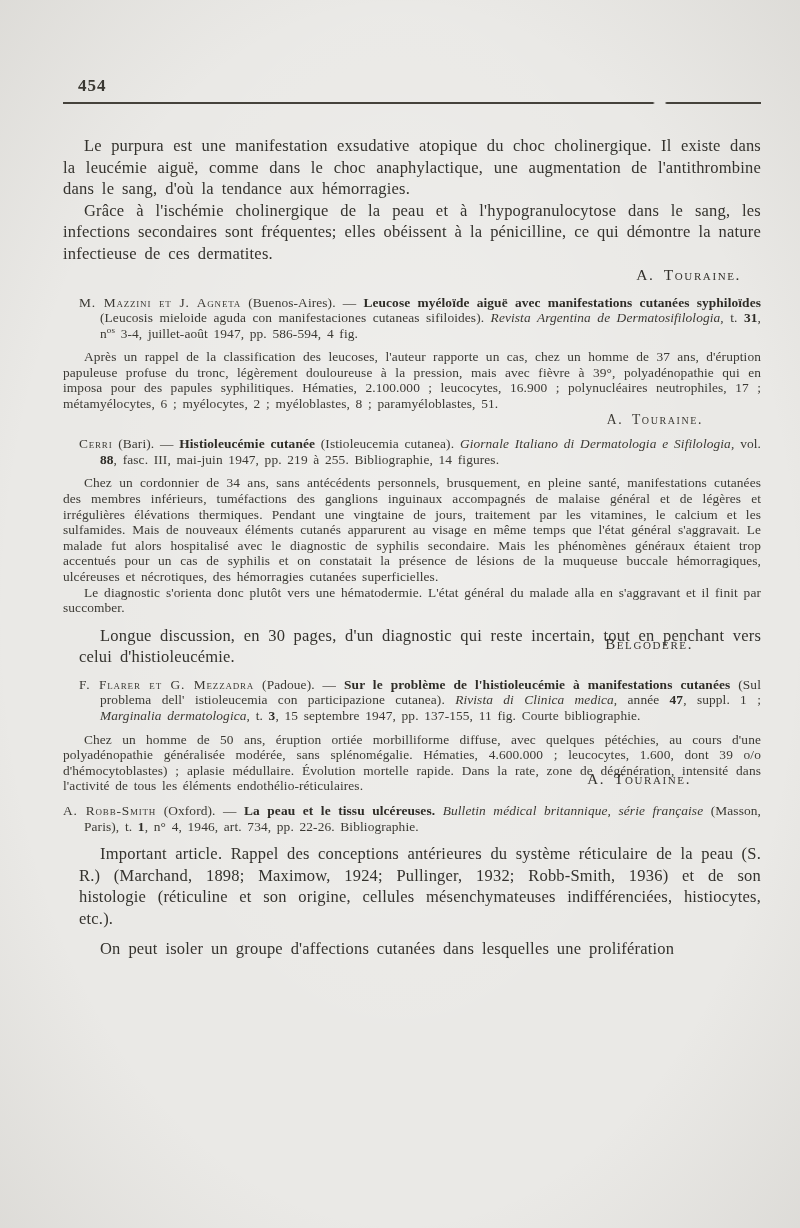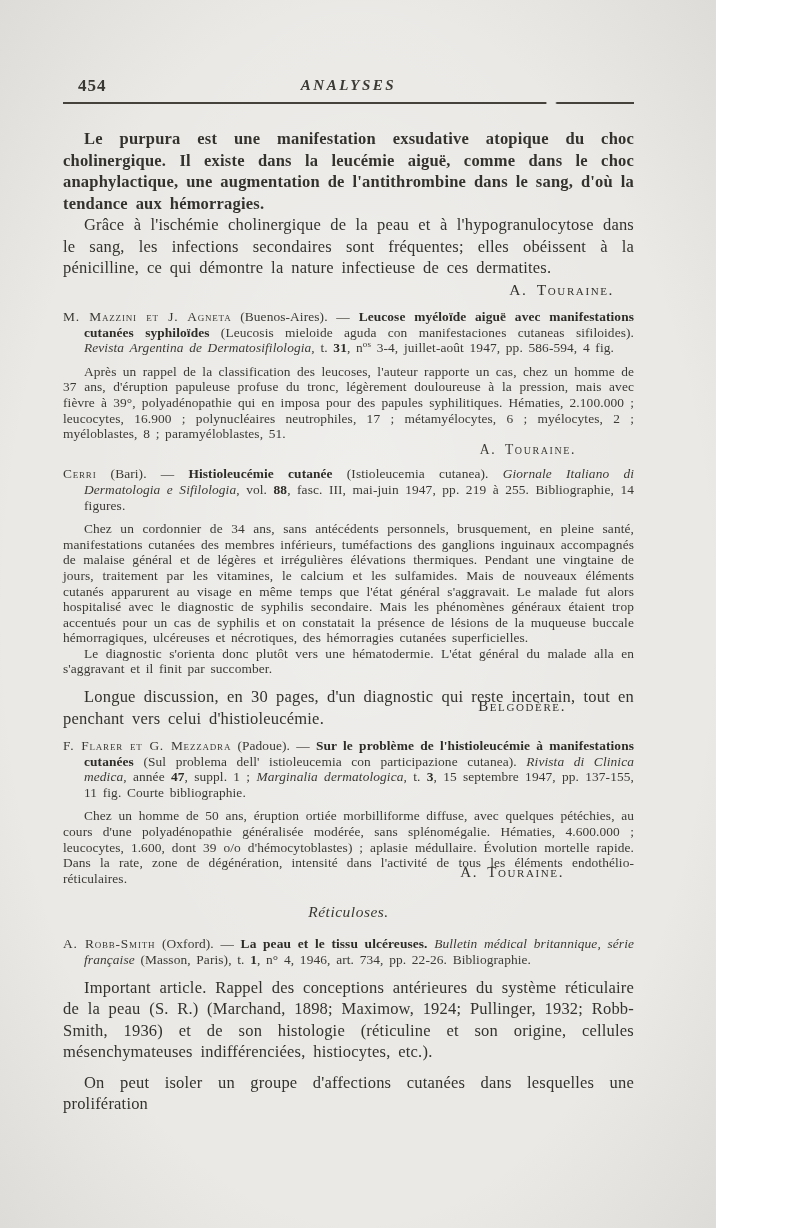--- a/index.html
+++ b/index.html
@@ -1,48 +1,48 @@
 <!DOCTYPE html>
 <html><head>
 <meta charset="utf-8">
 <style>
   html,body{margin:0;padding:0;}
   .page{
     position:relative;
-    width:716px;height:1228px;
+    width:800px;height:1228px;
     box-sizing:border-box;
     background-color:#eae9e6;
     background-image:
       radial-gradient(ellipse at 50% 42%, rgba(255,255,255,0.25) 0%, rgba(255,255,255,0) 55%),
       radial-gradient(ellipse at 50% 50%, rgba(0,0,0,0) 70%, rgba(110,104,92,0.10) 100%);
     color:#34322d;
     font-family:"Liberation Serif","DejaVu Serif",serif;
-    padding:76px 82px 0 63px;
+    padding:76px 39px 0 63px;
     overflow:hidden;
   }
   .hdr{position:relative;height:20px;}
   .pageno{
     position:absolute;left:15px;top:0;
     font-size:17px;font-weight:bold;letter-spacing:1px;color:#3a3832;
   }
   .runtitle{
     position:absolute;left:0;right:0;top:1px;text-align:center;
     font-size:15px;font-style:italic;font-weight:bold;letter-spacing:2.5px;color:#3c3a34;
   }
   .rule{
     margin-top:6px;height:2px;
     background:linear-gradient(to right,#45423b 0%,#45423b 84.5%,rgba(69,66,59,0) 84.8%,rgba(69,66,59,0) 86.2%,#45423b 86.5%,#45423b 100%);
   }
   p{margin:0;text-align:justify;}
   .lg{font-size:16.5px;line-height:21.5px;word-spacing:3.5px;letter-spacing:0.2px;}
   .sm{font-size:13.4px;line-height:15.6px;word-spacing:2.2px;letter-spacing:0.1px;color:#3b3933;}
   .ind{text-indent:21px;}
   .hang{padding-left:21px;text-indent:-21px;}
-  .mt-first{margin-top:24px;font-weight:bold;}
-  .mt{margin-top:9px;}
+  .mt-first{margin-top:31px;}
+  .mt{margin-top:9px;margin-left:16px;}
   .mt-sm{margin-top:8px;}
   .sc{font-variant:small-caps;letter-spacing:0.8px;}
   .sigline{text-align:right;font-variant:small-caps;letter-spacing:1.6px;word-spacing:4px;}
   .sigline.lg{font-size:15.5px;}
   .sigline.sm{font-size:13.6px;}
   .relpar{position:relative;}
   .sig-abs{
     position:absolute;bottom:12px;
     font-variant:small-caps;letter-spacing:1.6px;word-spacing:4px;
     font-size:15px;font-style:normal;text-indent:0;
@@ -55,40 +55,38 @@
   .jrnl{font-style:italic;}
   sup{font-size:9px;line-height:0;}
 </style>
 </head>
 <body>
 
 <div class="page">
 
   <div class="hdr">
     <span class="pageno">454</span>
-    <span class="runtitle">ANALYSES</span>
   </div>
   <div class="rule"></div>
 
   <p class="lg ind mt-first">Le purpura est une manifestation exsudative atopique du choc cholinergique. Il existe dans la leucémie aiguë, comme dans le choc anaphylactique, une augmentation de l'antithrombine dans le sang, d'où la tendance aux hémorragies.</p>
   <p class="lg ind">Grâce à l'ischémie cholinergique de la peau et à l'hypogranulocytose dans le sang, les infections secondaires sont fréquentes; elles obéissent à la pénicilline, ce qui démontre la nature infectieuse de ces dermatites.</p>
   <div class="sigline lg" style="padding-right:20px;">A. Touraine.</div>
 
   <p class="sm hang mt"><span class="sc">M. Mazzini et J. Agneta</span><span> (Buenos-Aires). — </span><b>Leucose myéloïde aiguë avec manifestations cutanées syphiloïdes</b><span> (Leucosis mieloide aguda con manifestaciones cutaneas sifiloides). </span><span class="jrnl">Revista Argentina de Dermatosifilologia</span><span>, t. </span><b>31</b><span>, n</span><sup>os</sup><span> 3-4, juillet-août 1947, pp. 586-594, 4 fig.</span></p>
   <p class="sm ind mt-sm">Après un rappel de la classification des leucoses, l'auteur rapporte un cas, chez un homme de 37 ans, d'éruption papuleuse profuse du tronc, légèrement douloureuse à la pression, mais avec fièvre à 39°, polyadénopathie qui en imposa pour des papules syphilitiques. Hématies, 2.100.000 ; leucocytes, 16.900 ; polynucléaires neutrophiles, 17 ; métamyélocytes, 6 ; myélocytes, 2 ; myéloblastes, 8 ; paramyéloblastes, 51.</p>
   <div class="sigline sm" style="padding-right:58px;">A. Touraine.</div>
 
   <p class="sm hang mt"><span class="sc">Cerri</span><span> (Bari). — </span><b>Histioleucémie cutanée</b><span> (Istioleucemia cutanea). </span><span class="jrnl">Giornale Italiano di Dermatologia e Sifilologia</span><span>, vol. </span><b>88</b><span>, fasc. III, mai-juin 1947, pp. 219 à 255. Bibliographie, 14 figures.</span></p>
   <p class="sm ind mt-sm">Chez un cordonnier de 34 ans, sans antécédents personnels, brusquement, en pleine santé, manifestations cutanées des membres inférieurs, tuméfactions des ganglions inguinaux accompagnés de malaise général et de légères et irrégulières élévations thermiques. Pendant une vingtaine de jours, traitement par les vitamines, le calcium et les sulfamides. Mais de nouveaux éléments cutanés apparurent au visage en même temps que l'état général s'aggravait. Le malade fut alors hospitalisé avec le diagnostic de syphilis secondaire. Mais les phénomènes généraux étaient trop accentués pour un cas de syphilis et on constatait la présence de lésions de la muqueuse buccale hémorragiques, ulcéreuses et nécrotiques, des hémorragies cutanées superficielles.</p>
   <p class="sm ind">Le diagnostic s'orienta donc plutôt vers une hématodermie. L'état général du malade alla en s'aggravant et il finit par succomber.</p>
   <p class="lg ind mt relpar"><span>Longue discussion, en 30 pages, d'un diagnostic qui reste incertain, tout en penchant vers celui d'histioleucémie.</span><span class="sig-abs" style="right:68px;">Belgodère.</span></p>
 
   <p class="sm hang mt"><span class="sc">F. Flarer et G. Mezzadra</span><span> (Padoue). — </span><b>Sur le problème de l'histioleucémie à manifestations cutanées</b><span> (Sul problema dell' istioleucemia con participazione cutanea). </span><span class="jrnl">Rivista di Clinica medica</span><span>, année </span><b>47</b><span>, suppl. 1 ; </span><span class="jrnl">Marginalia dermatologica</span><span>, t. </span><b>3</b><span>, 15 septembre 1947, pp. 137-155, 11 fig. Courte bibliographie.</span></p>
   <p class="sm ind mt-sm">Chez un homme de 50 ans, éruption ortiée morbilliforme diffuse, avec quelques pétéchies, au cours d'une polyadénopathie généralisée modérée, sans splénomégalie. Hématies, 4.600.000 ; leucocytes, 1.600, dont 39 o/o d'hémocytoblastes) ; aplasie médullaire. Évolution mortelle rapide. Dans la rate, zone de dégénération, intensité dans l'activité de tous les éléments endothélio-réticulaires.</p>
   <p class="lg ind mt relpar"><span class="sig-abs" style="right:70px;">A. Touraine.</span></p>
 
-  <div class="section-head">Réticuloses.</div>
 
   <p class="sm hang"><span class="sc">A. Robb-Smith</span><span> (Oxford). — </span><b>La peau et le tissu ulcéreuses. </b><span class="jrnl">Bulletin médical britannique, série française</span><span> (Masson, Paris), t. </span><b>1</b><span>, n° 4, 1946, art. 734, pp. 22-26. Bibliographie.</span></p>
   <p class="lg ind mt">Important article. Rappel des conceptions antérieures du système réticulaire de la peau (S. R.) (Marchand, 1898; Maximow, 1924; Pullinger, 1932; Robb-Smith, 1936) et de son histologie (réticuline et son origine, cellules mésenchymateuses indifférenciées, histiocytes, etc.).</p>
   <p class="lg ind mt">On peut isoler un groupe d'affections cutanées dans lesquelles une prolifération</p>
 
 </div>
 
 </body></html>

